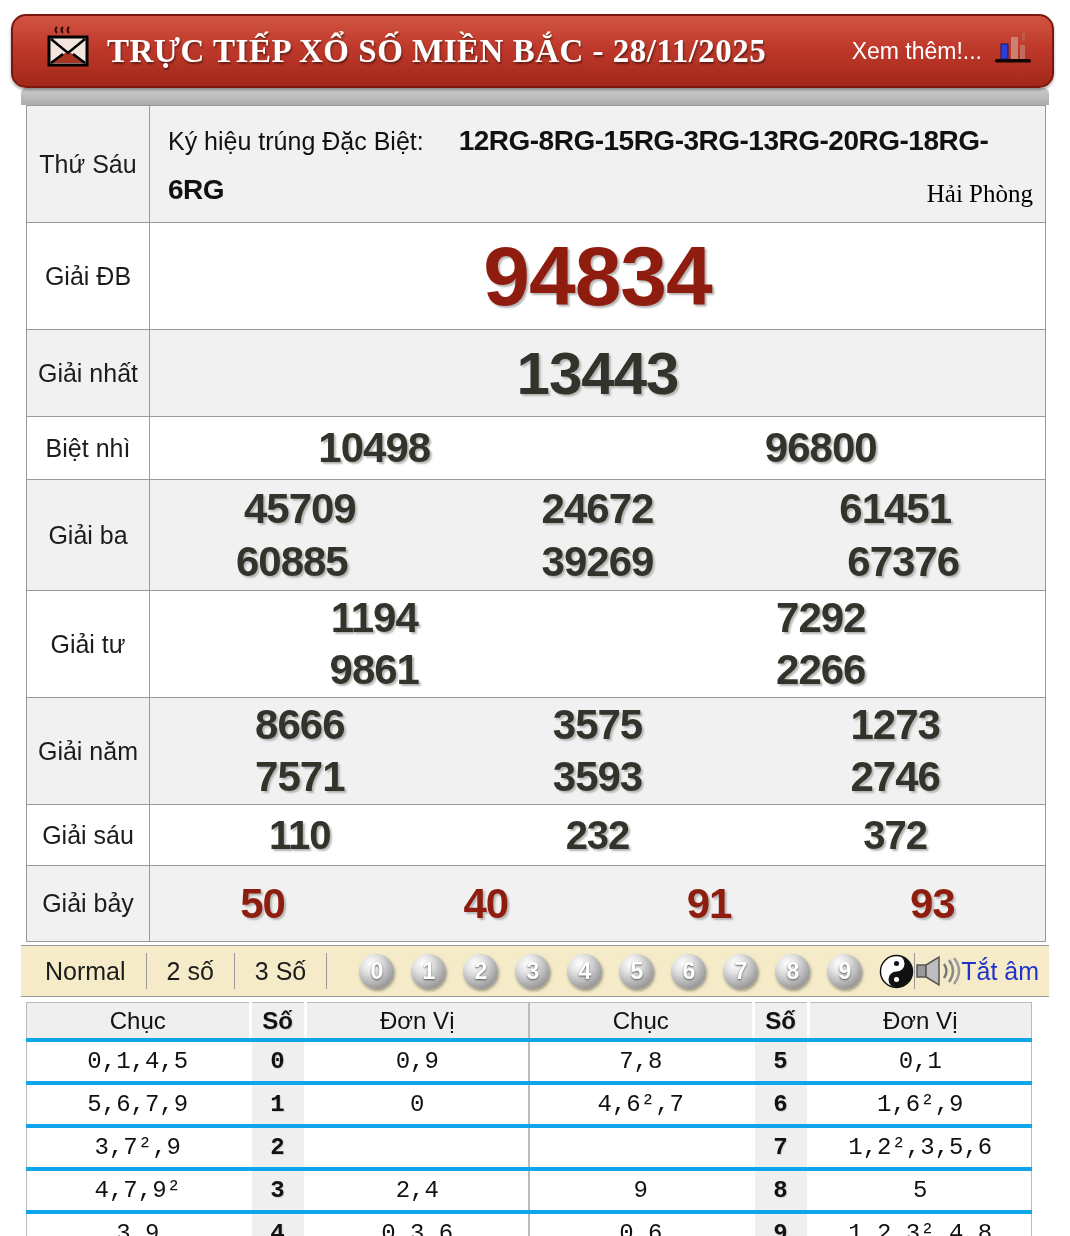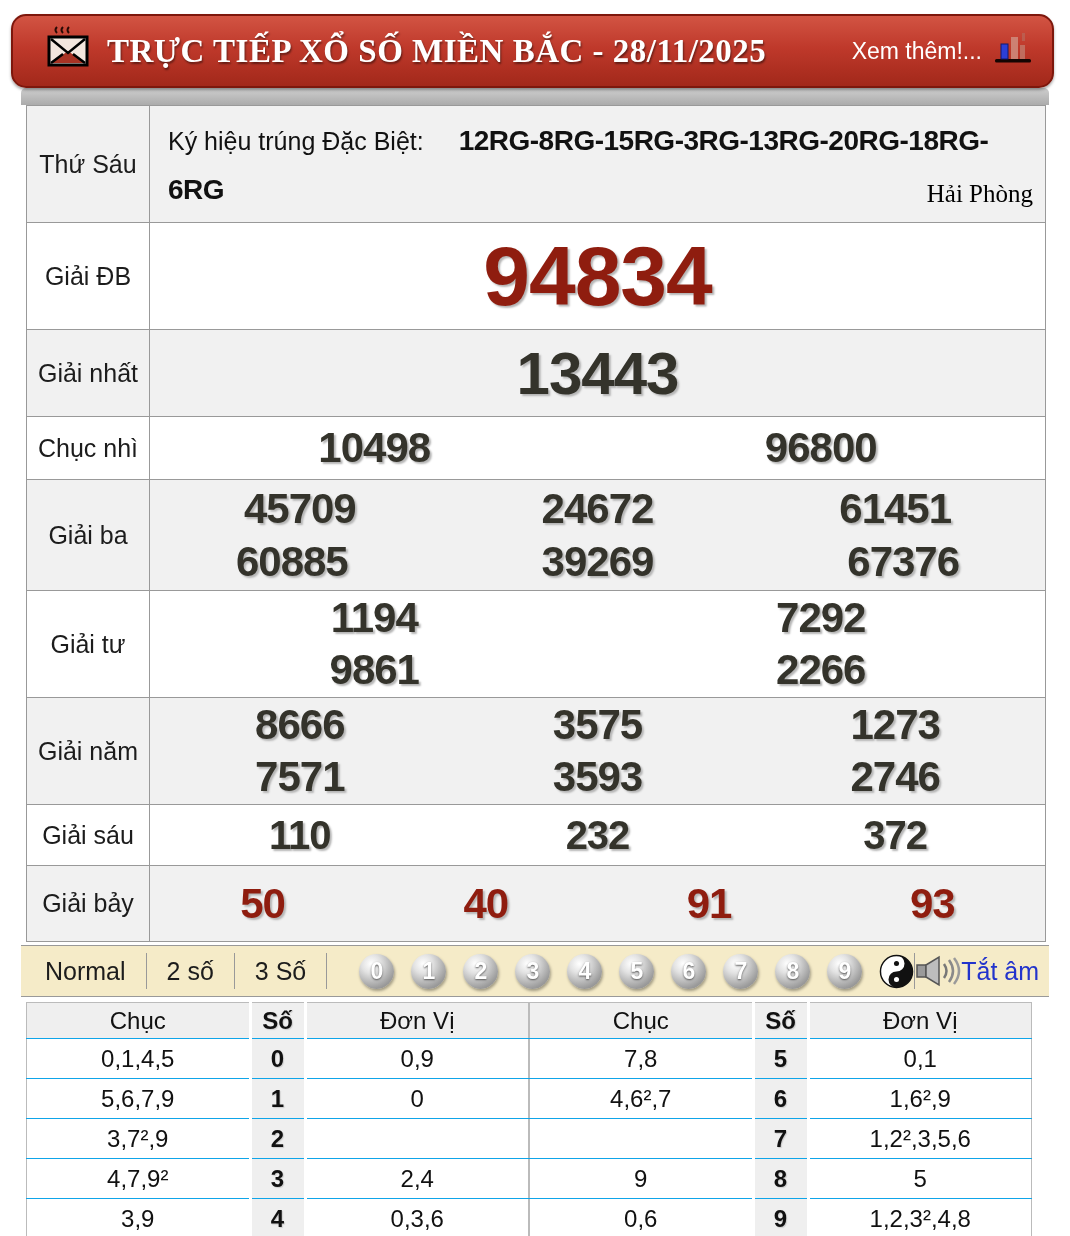--- a/index.html
+++ b/index.html
@@ -66,21 +66,21 @@
   }
   .rightgrp{margin-left:auto;display:flex;align-items:center;}
   .mute{color:#2233cc;font-size:25px;cursor:pointer;white-space:nowrap;}
 
   
   .stats{display:flex;gap:0;margin:5px 0 0 5px;width:1020px;}
   table.stat{border-collapse:collapse;width:503px;border:1px solid #bbb;table-layout:fixed;}
   table.stat td{font-size:24px;text-align:center;height:37px;color:#111;}
   table.stat tr.head td{background:#efefef;height:33px;}
   table.stat td.so{width:50px;background:#efefef;font-weight:bold;border-left:3px solid #fff;border-right:3px solid #fff;text-shadow:1px 1px 1px #ccc;}
-  table.stat tr + tr td{border-top:1px solid #0ea5e9;}
+  table.stat tr + tr td{border-top:4px solid #0ea5e9;font-family:Liberation Mono, monospace;}
   table.stat tr.head td.so{font-weight:bold;}
 
   
   .silver{margin:8px 0 0 21px;width:1028px;height:13px;background:linear-gradient(180deg,#ededed,#8f8f8f);}
 </style>
 </head>
 <body>
 
 <div class="widget">
 
@@ -133,21 +133,21 @@
       <tr class="gray">
         <td class="lbl" style="height:84px;margin-top:28px;">Giải nhất</td>
         <td class="val">
           <div class="line">
                 <span class="pnum sz-1">13443</span>
               </div>
         </td>
       </tr>
 
       <tr class="white">
-        <td class="lbl" style="height:60px;">Chục nhì</td>
+        <td class="lbl" style="height:60px;">Biệt nhì</td>
         <td class="val">
           <div class="line">
             <span class="pnum sz-2">10498</span>
             <span class="pnum sz-2">96800</span>
           </div>
         </td>
       </tr>
 
       <tr class="gray">
         <td class="lbl" style="height:108px;">Giải ba</td>

